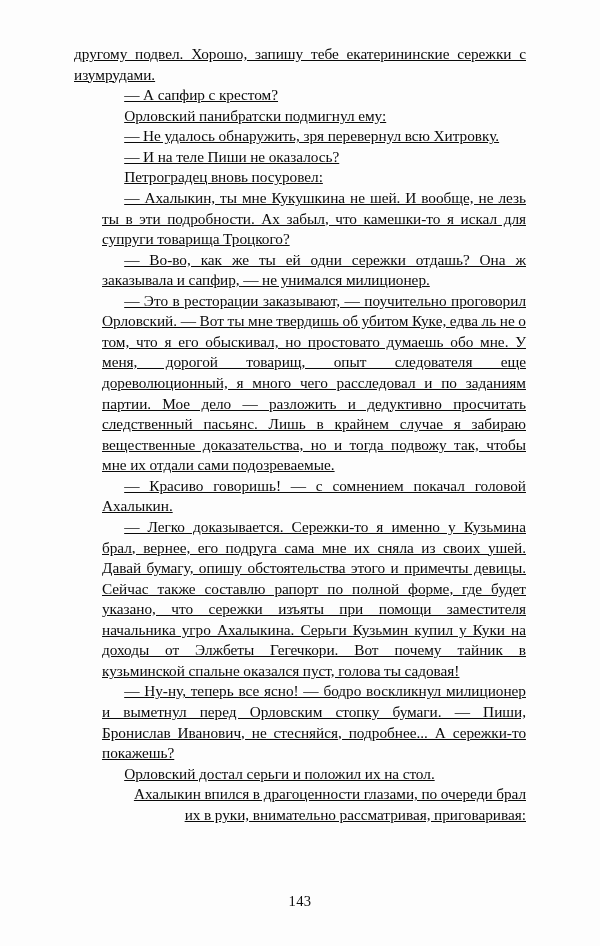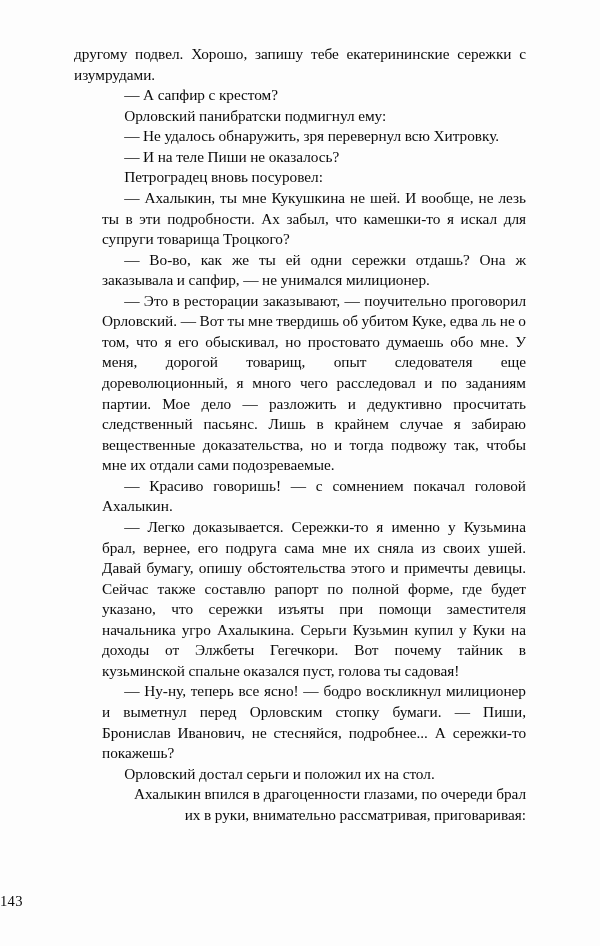--- a/index.html
+++ b/index.html
@@ -24,38 +24,39 @@
   }
   .body-text {
     font-size: 15.3px;
     line-height: 1.345;
     text-align: justify;
     text-justify: inter-word;
     -webkit-hyphens: manual;
     hyphens: manual;
     letter-spacing: -0.03px;
     word-spacing: -0.2px;
+    text-decoration: underline;
   }
   .body-text p {
     margin: 0;
     text-indent: 0;
   }
   .body-text p.ind {
     text-indent: 1.45em;
     margin-left: 28px;
   }
   .body-text p.last {
     text-align: right;
   }
   .folio {
     position: absolute;
     left: 0;
     right: 0;
     bottom: 36px;
-    text-align: left;
+    text-align: center;
     font-size: 14.6px;
     letter-spacing: 0.3px;
   }
 </style>
 </head>
 <body>
 
 <div class="page">
   <div class="body-text">
     <p>другому подвел. Хорошо, запишу тебе екатерининские сережки с изумрудами.</p>

